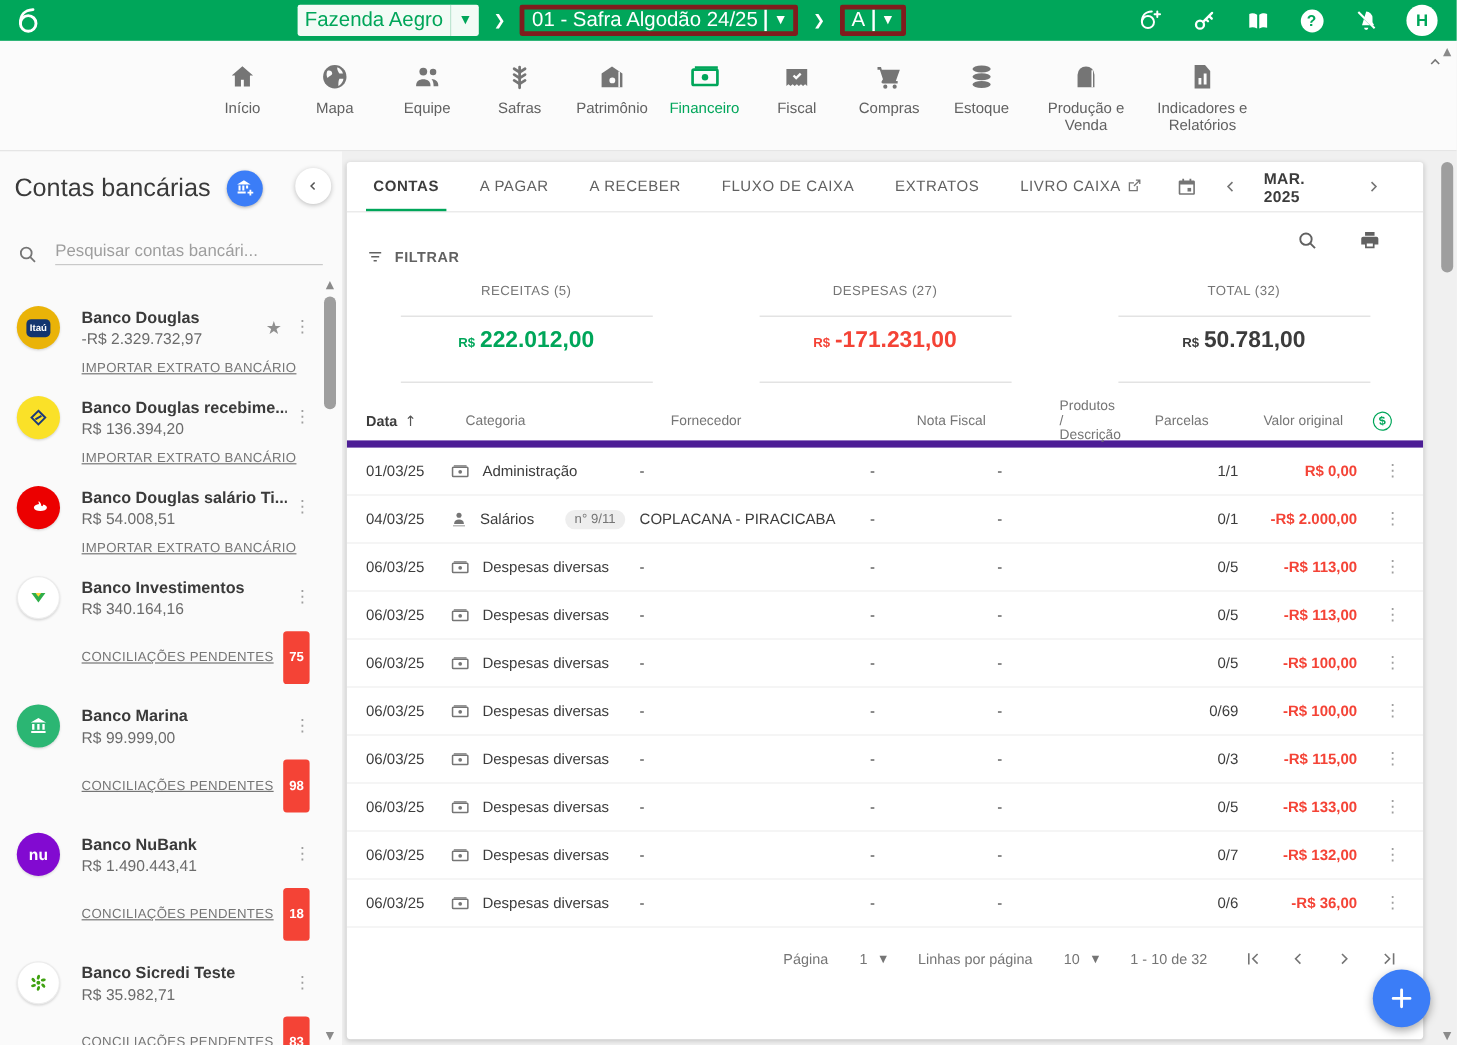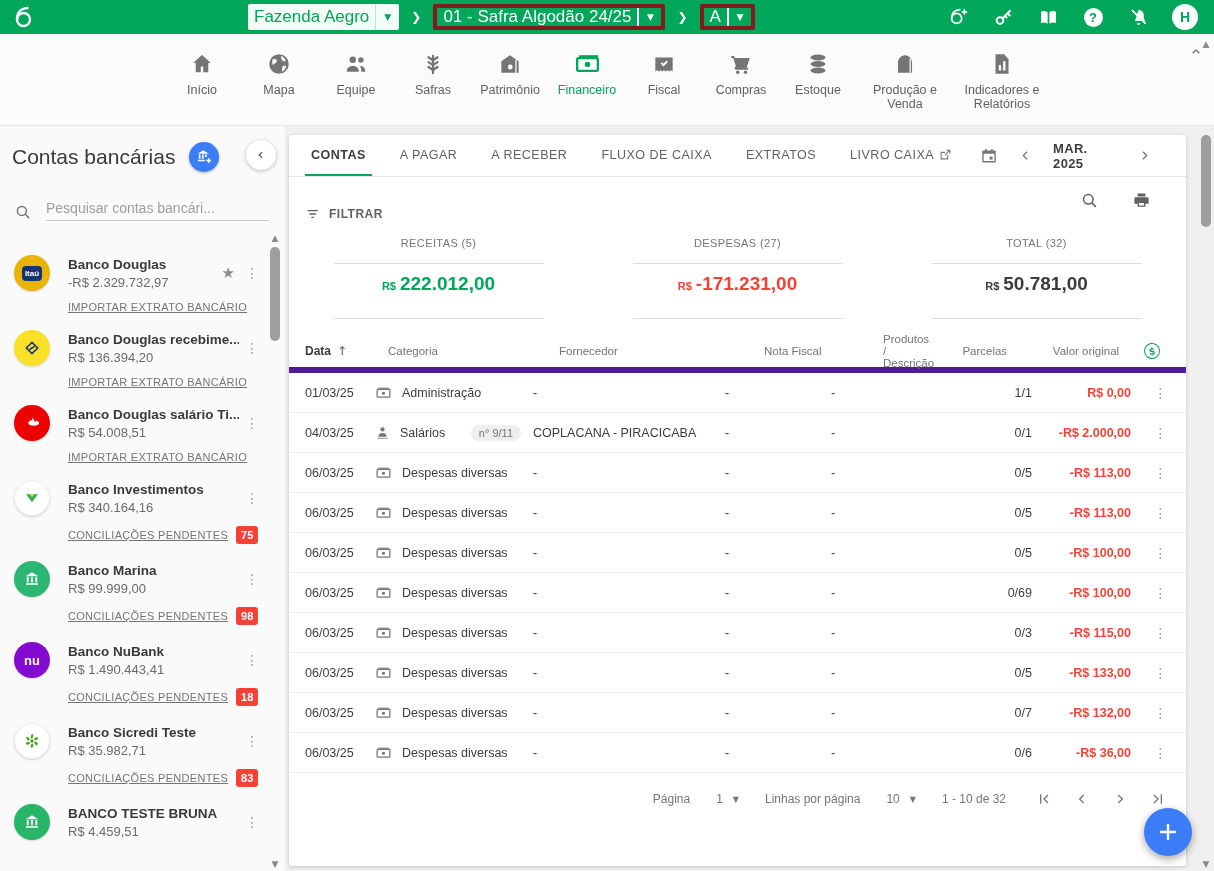--- a/index.html
+++ b/index.html
@@ -54,21 +54,21 @@
   .logo.nubank{background:#820ad1;color:#fff;font-size:13px;font-weight:bold;}
   .logo.sicredi{background:#fff;border:1px solid #ececec;}
   .logo.bank{background:#27b567;}
   .acc-text{margin-left:18px;flex:1;min-width:0;}
   .acc-name{font-size:13.5px;font-weight:bold;color:#3a3a3a;white-space:nowrap;overflow:hidden;}
   .acc-balance{font-size:13px;color:#6b6b6b;margin-top:3px;}
   .star{color:#8f8f8f;font-size:15px;margin:0 4px;cursor:pointer;font-family:"DejaVu Sans",sans-serif;}
   .kebab{color:#9e9e9e;font-size:14px;font-family:"DejaVu Sans",sans-serif;cursor:pointer;padding:0 6px;}
   .acc-action{margin:10px 0 0 54px;display:flex;align-items:center;}
   .acc-link{font-size:11px;letter-spacing:.3px;color:#757575;text-decoration:underline;cursor:pointer;}
-  .acc-badge{margin-left:8px;background:#f44336;color:#fff;font-size:11px;font-weight:bold;border-radius:3px;padding:3px 5px;}
+  .acc-badge{margin-left:8px;background:#f44336;color:#fff;font-size:11px;font-weight:bold;border-radius:3px;padding:16px 5px;}
 
   
   .sb-scroll{position:absolute;right:2px;top:108px;bottom:2px;width:16px;display:flex;flex-direction:column;align-items:center;}
   .scroll-arrow{color:#8a8a8a;font-size:9px;font-family:"DejaVu Sans",sans-serif;line-height:1;cursor:pointer;}
   .sb-thumb{width:10px;height:94px;background:#9e9e9e;border-radius:6px;margin-top:4px;cursor:pointer;}
   .sb-scroll .bottom{margin-top:auto;}
 
   
   .main{position:absolute;left:285px;top:126px;right:0;bottom:0;background:#f0f0f0;}
   .card{position:absolute;left:4px;top:9px;right:28px;bottom:5px;background:#fff;border-radius:3px;box-shadow:0 1px 4px rgba(0,0,0,.18);overflow:hidden;}

